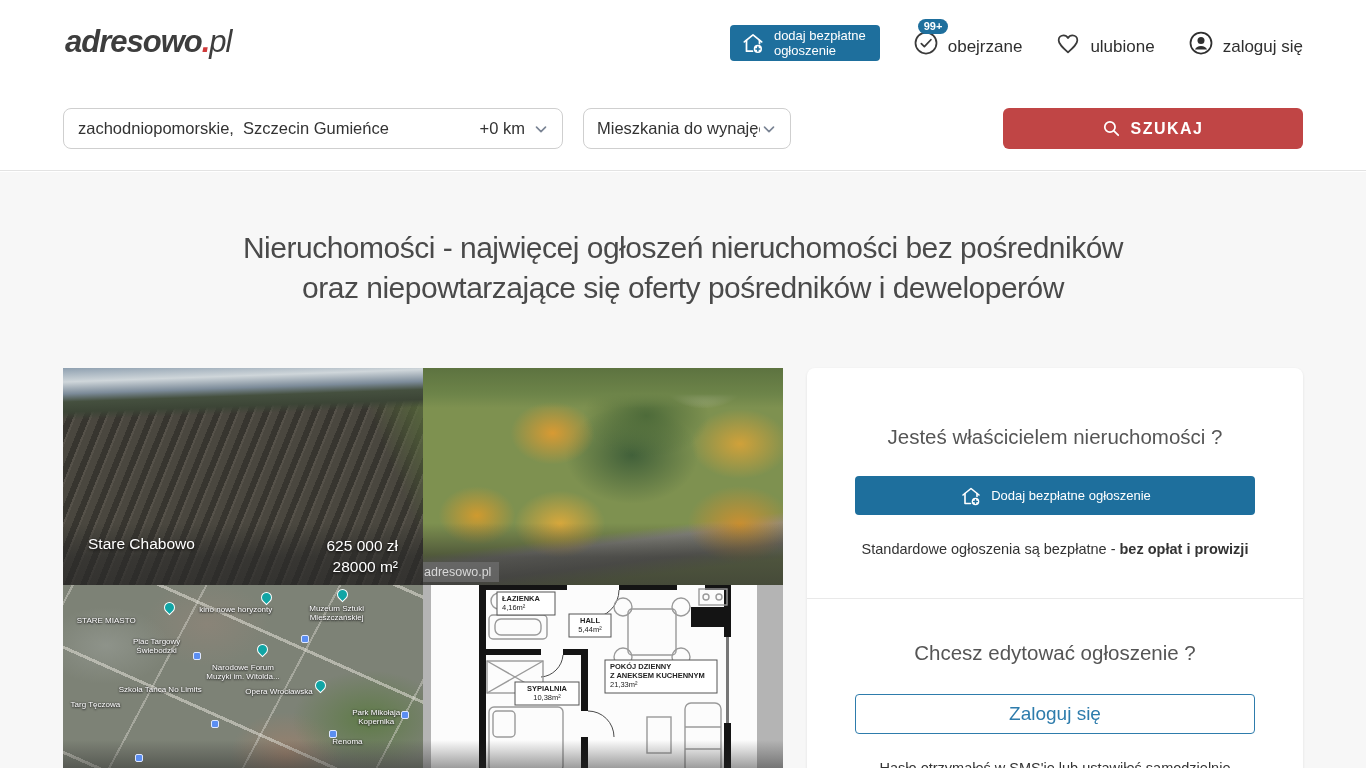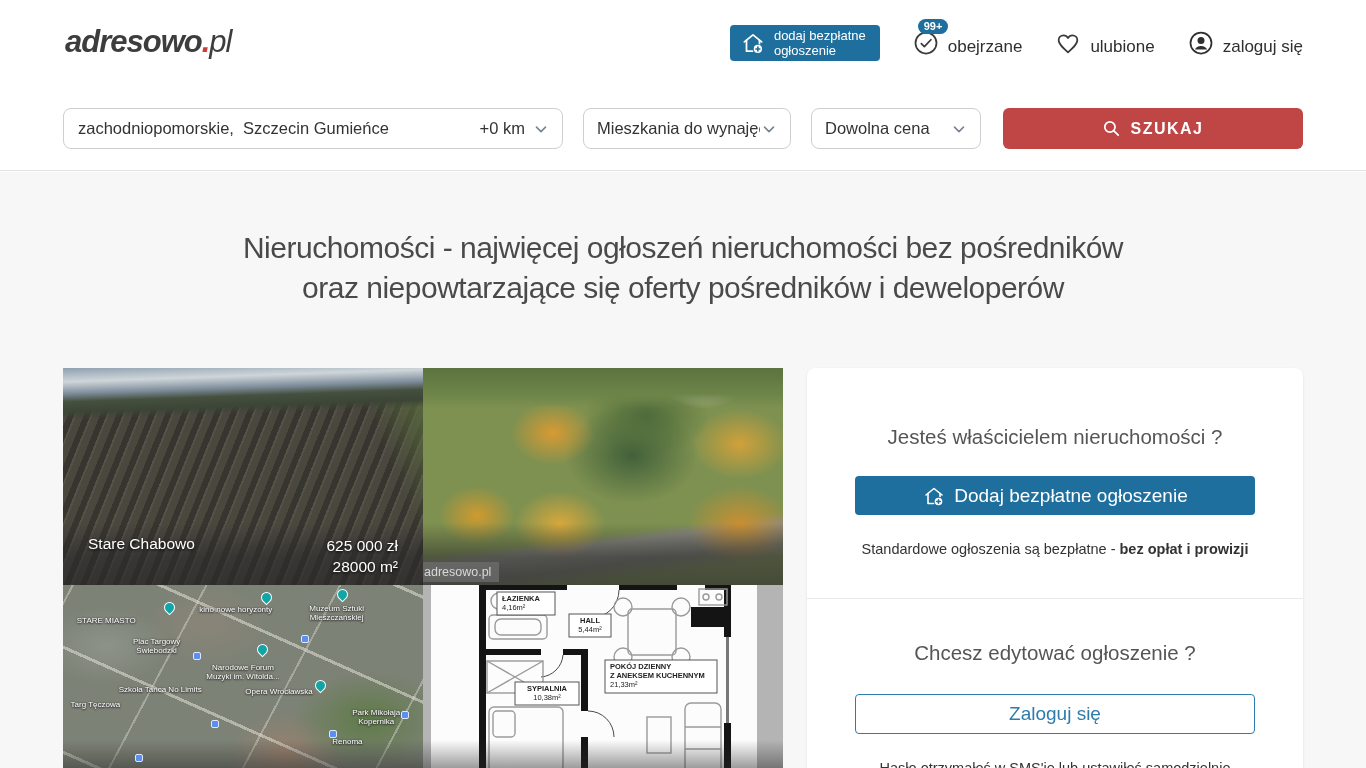--- a/index.html
+++ b/index.html
@@ -101,21 +101,21 @@
   .tile-plan svg { display:block; }
 
   
   .card { width:496px; height:700px; background:#fff; border-radius:8px;
     box-shadow:0 1px 3px rgba(0,0,0,0.09); }
   .card-sec { padding:0 48px; text-align:center; }
   .card-sec h3 { font-size:20.5px; font-weight:400; color:#555; }
   .sec1 { padding-top:57px; }
   .sec1 h3 { margin-bottom:27px; }
   .btn-primary { width:100%; height:39px; background:#1e6f9d; border:none; border-radius:4px;
-    color:#fff; font-size:19px; display:flex; align-items:center; justify-content:center;
+    color:#fff; font-size:13px; display:flex; align-items:center; justify-content:center;
     gap:8px; cursor:pointer; font-family:inherit; }
   .note { margin-top:26px; font-size:14.5px; color:#333; }
   .card hr { border:none; border-top:1px solid #e9e9e9; margin:41px 0 0; }
   .sec2 { padding-top:42px; }
   .sec2 h3 { margin-bottom:29px; }
   .btn-outline { width:100%; height:40px; background:#fff; border:1px solid #2e7cac;
     border-radius:4px; color:#2e7cac; font-size:19px; cursor:pointer; font-family:inherit; }
 
   svg { overflow:visible; }
 </style>
@@ -187,28 +187,20 @@
 
   <div class="field sel sel-type">
     <span class="val">Mieszkania do wynajęcia</span>
     <span class="icon">
       <svg width="18" height="18" viewBox="0 0 24 24" fill="none" stroke="#7a8494" stroke-width="2.2" stroke-linecap="round" stroke-linejoin="round">
           <path d="M6 9.5 l6 6 6 -6"></path>
         </svg>
     </span>
   </div>
 
-  <div class="field sel sel-price">
-    <span class="val">Dowolna cena</span>
-    <span class="icon">
-      <svg width="18" height="18" viewBox="0 0 24 24" fill="none" stroke="#7a8494" stroke-width="2.2" stroke-linecap="round" stroke-linejoin="round">
-          <path d="M6 9.5 l6 6 6 -6"></path>
-        </svg>
-    </span>
-  </div>
 
   <button class="search-btn">
     <span class="icon">
       <svg width="19" height="19" viewBox="0 0 24 24" fill="none" stroke="#fff" stroke-width="2.2" stroke-linecap="round">
           <circle cx="10" cy="10" r="6.5"></circle>
           <path d="M15 15 L20.5 20.5"></path>
         </svg>
     </span>
     <span>SZUKAJ</span>
   </button>

